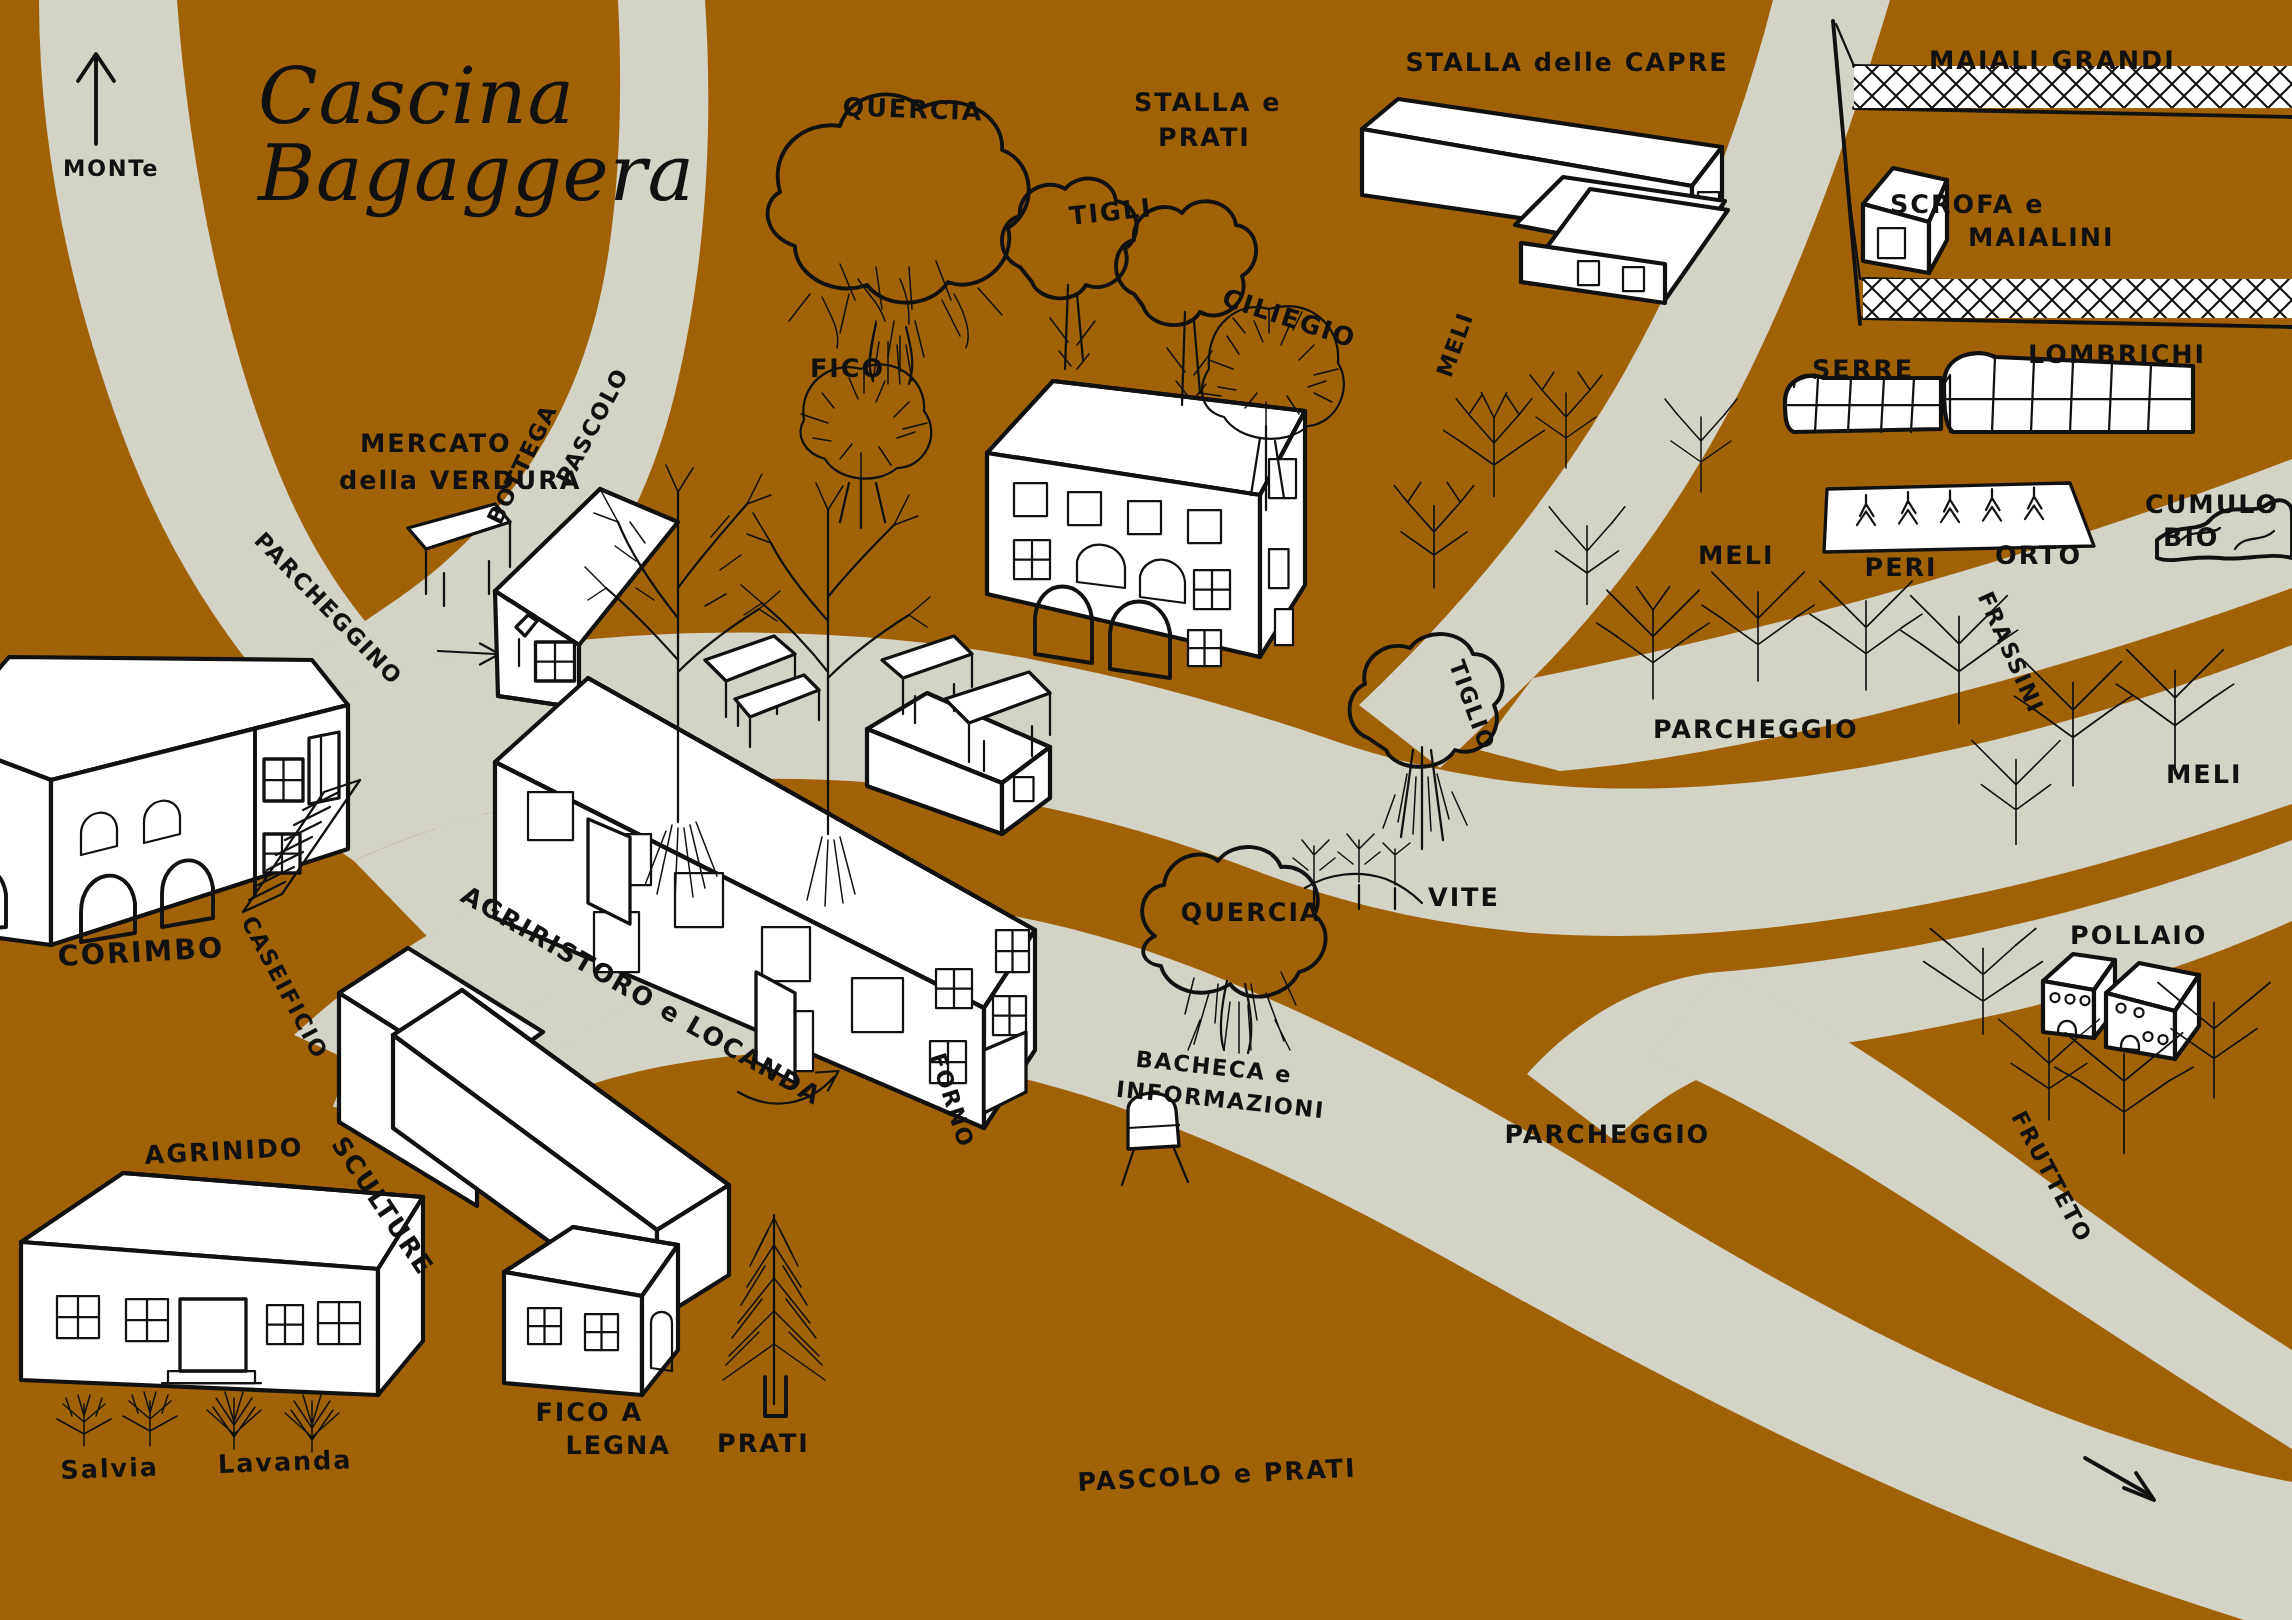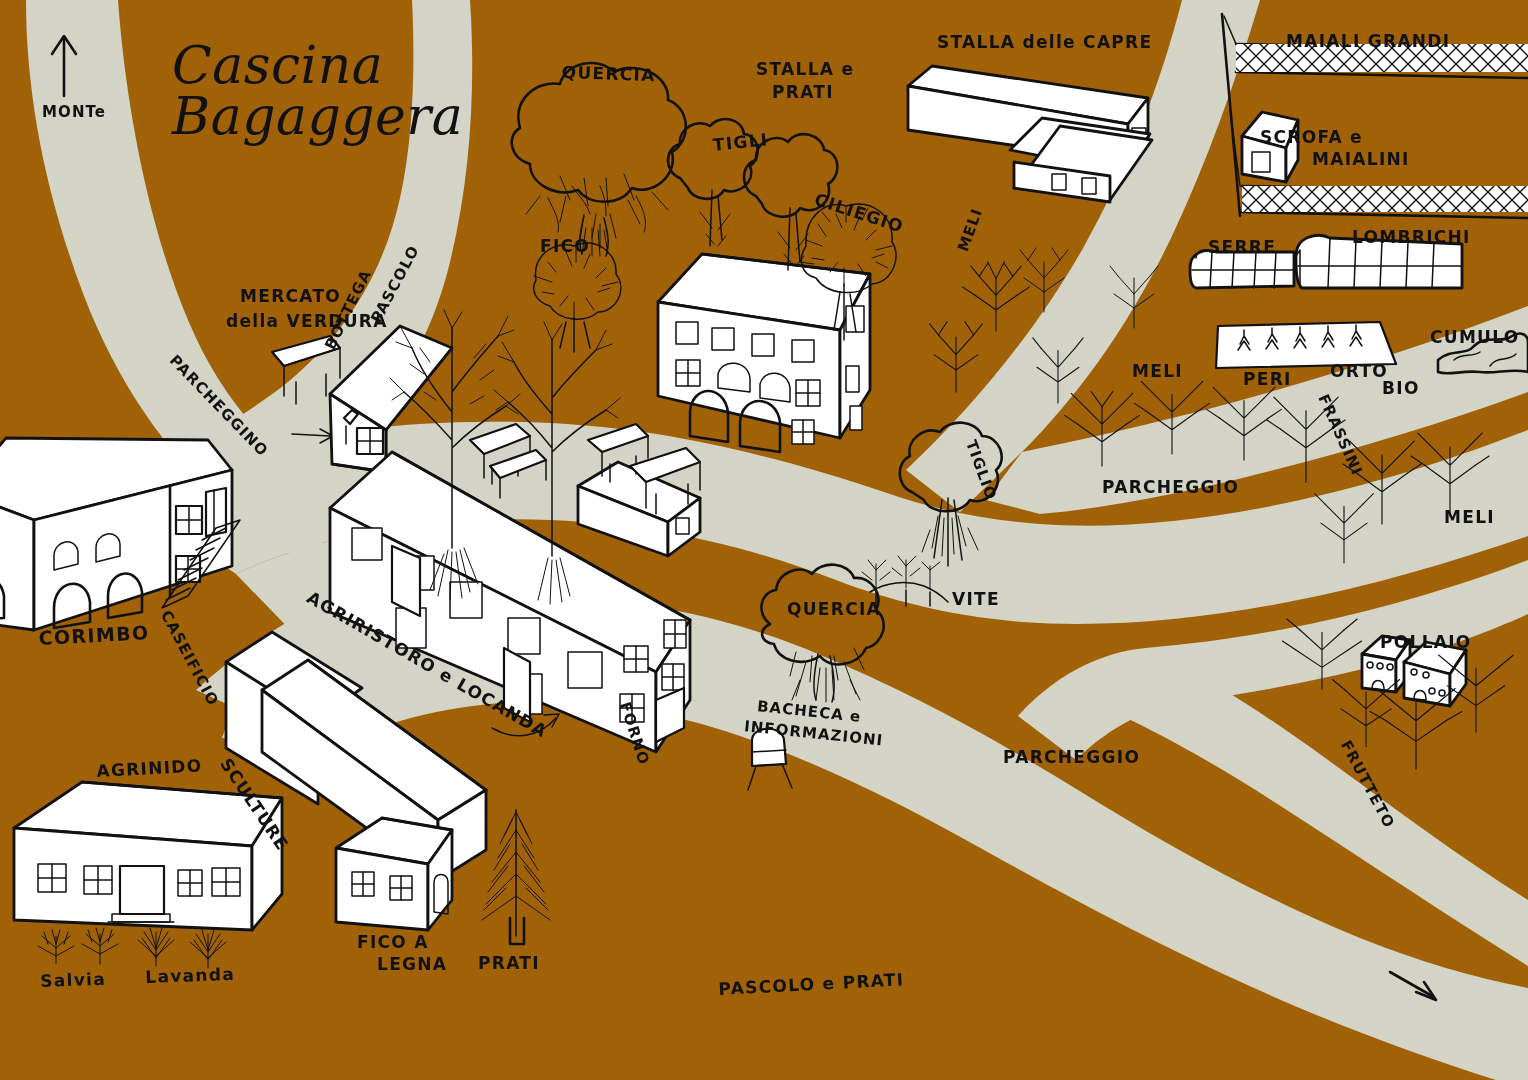--- a/index.html
+++ b/index.html
@@ -729,31 +729,31 @@
       <div class="lbl md" style="left: 1286px; top: 32px; transform: rotate(0deg);">MAIALI GRANDI</div>
       <div class="lbl md" style="left: 1260px; top: 128px; transform: rotate(0deg);">SCROFA e</div>
       <div class="lbl md" style="left: 1312px; top: 150px; transform: rotate(0deg);">MAIALINI</div>
       <div class="lbl md" style="left: 1208px; top: 238px; transform: rotate(0deg);">SERRE</div>
       <div class="lbl md" style="left: 1352px; top: 228px; transform: rotate(0deg);">LOMBRICHI</div>
       <div class="lbl sm" style="left: 955px; top: 248px; transform: rotate(-70deg);">MELI</div>
       <div class="lbl md" style="left: 1132px; top: 362px; transform: rotate(0deg);">MELI</div>
       <div class="lbl md" style="left: 1243px; top: 370px; transform: rotate(0deg);">PERI</div>
       <div class="lbl md" style="left: 1330px; top: 362px; transform: rotate(0deg);">ORTO</div>
       <div class="lbl md" style="left: 1430px; top: 328px; transform: rotate(0deg);">CUMULO</div>
-      <div class="lbl md" style="left: 1382px; top: 350px; transform: rotate(0deg); margin-top: 29px;">BIO</div>
+      <div class="lbl md" style="left: 1442px; top: 350px; transform: rotate(0deg);">BIO</div>
       <div class="lbl sm" style="left: 1330px; top: 392px; transform: rotate(66deg);">FRASSINI</div>
       <div class="lbl md" style="left: 1444px; top: 508px; transform: rotate(0deg);">MELI</div>
       <div class="lbl md" style="left: 1102px; top: 478px; transform: rotate(0deg);">PARCHEGGIO</div>
       <div class="lbl sm" style="left: 978px; top: 438px; transform: rotate(70deg);">TIGLIO</div>
       <div class="lbl md" style="left: 952px; top: 590px; transform: rotate(0deg);">VITE</div>
       <div class="lbl md" style="left: 787px; top: 600px; transform: rotate(0deg);">QUERCIA</div>
       <div class="lbl sm" style="left: 758px; top: 698px; transform: rotate(6deg);">BACHECA e</div>
       <div class="lbl sm" style="left: 745px; top: 718px; transform: rotate(6deg);">INFORMAZIONI</div>
       <div class="lbl md" style="left: 1003px; top: 748px; transform: rotate(0deg);">PARCHEGGIO</div>
-      <div class="lbl md" style="left: 1380px; top: 615px; transform: rotate(0deg); margin-top: 18px;">POLLAIO</div>
+      <div class="lbl md" style="left: 1380px; top: 615px; transform: rotate(0deg);">POLLAIO</div>
       <div class="lbl sm" style="left: 1352px; top: 738px; transform: rotate(62deg);">FRUTTETO</div>
       <div class="lbl lg" style="left: 38px; top: 628px; transform: rotate(-3deg);">CORIMBO</div>
       <div class="lbl sm" style="left: 172px; top: 608px; transform: rotate(62deg);">CASEIFICIO</div>
       <div class="lbl md" style="left: 313px; top: 588px; transform: rotate(30deg);">AGRIRISTORO e LOCANDA</div>
       <div class="lbl sm" style="left: 632px; top: 700px; transform: rotate(72deg);">FORNO</div>
       <div class="lbl md" style="left: 232px; top: 755px; transform: rotate(56deg);">SCULTURE</div>
       <div class="lbl md" style="left: 96px; top: 762px; transform: rotate(-3deg);">AGRINIDO</div>
       <div class="lbl md" style="left: 357px; top: 933px; transform: rotate(0deg);">FICO A</div>
       <div class="lbl md" style="left: 377px; top: 955px; transform: rotate(0deg);">LEGNA</div>
       <div class="lbl md" style="left: 478px; top: 954px; transform: rotate(0deg);">PRATI</div>

